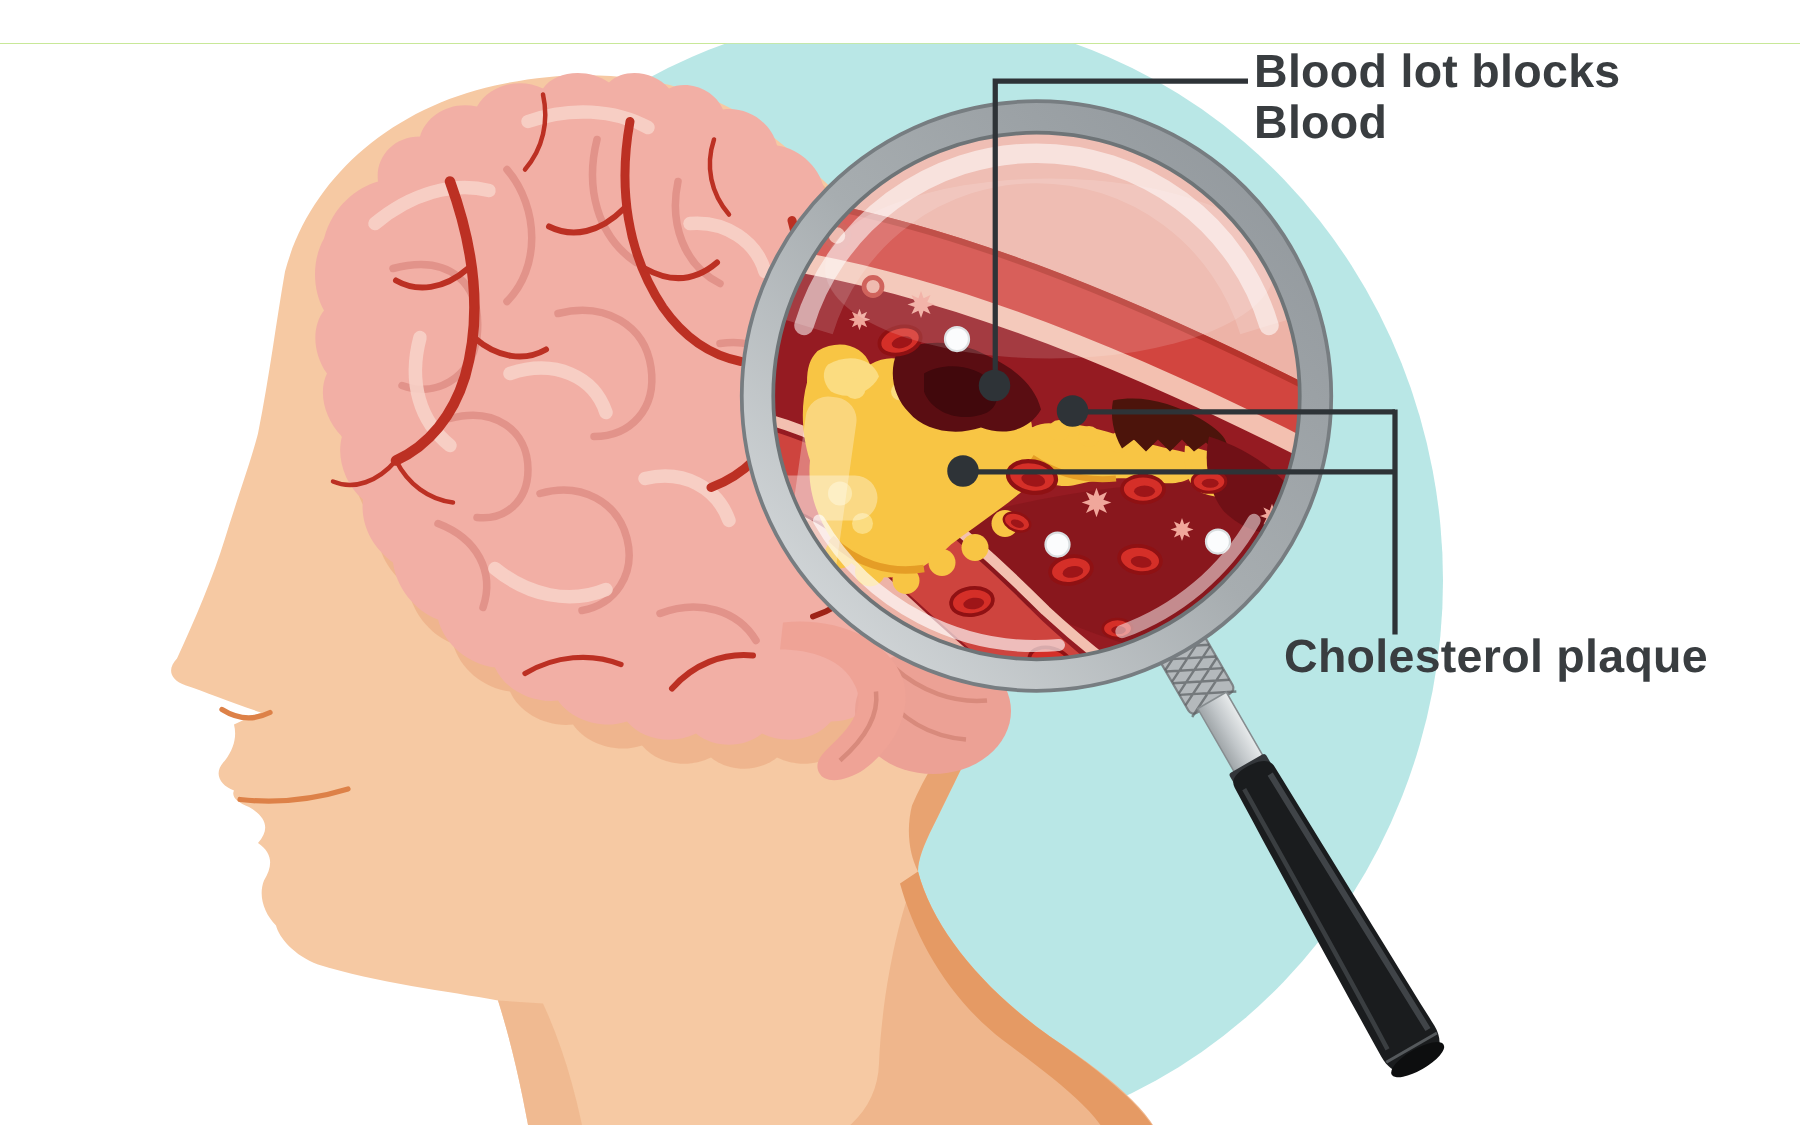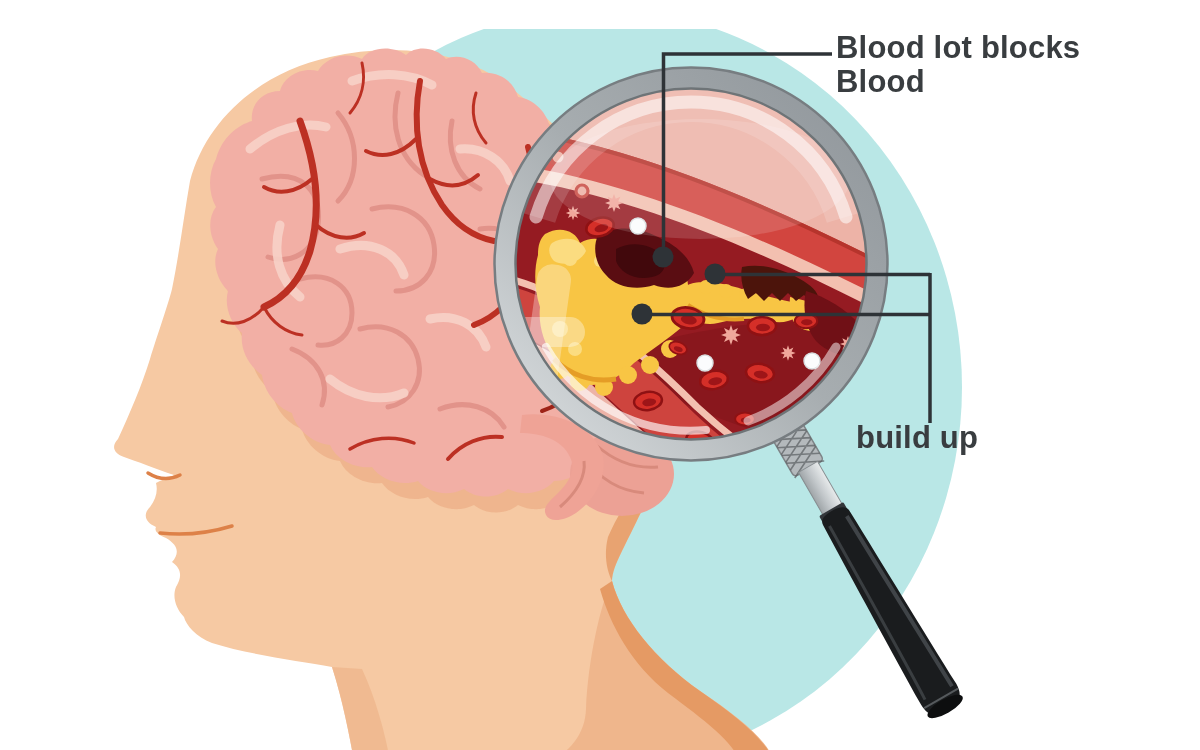--- a/index.html
+++ b/index.html
@@ -264,15 +264,15 @@
     <circle class="dot" cx="715" cy="245" r="10.5"></circle>
     <circle class="dot" cx="642" cy="285" r="10.5"></circle>
   </g>
 </svg>
 
 <div class="label" style="left:836px;top:2px;">
   <div>Blood lot blocks</div>
   <div>Blood</div>
 </div>
 <div class="label" style="left:856px;top:392px;">
-  <div>build up</div>
+  <div>Cholesterol plaque</div>
 </div>
 </div>
 
 </body></html>

